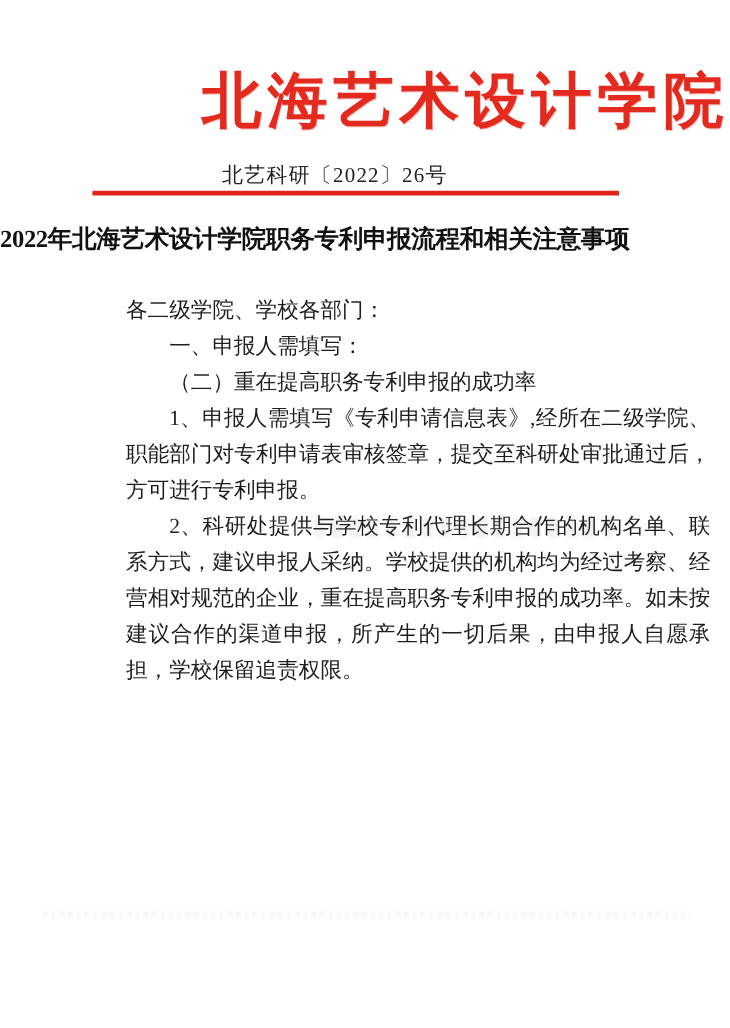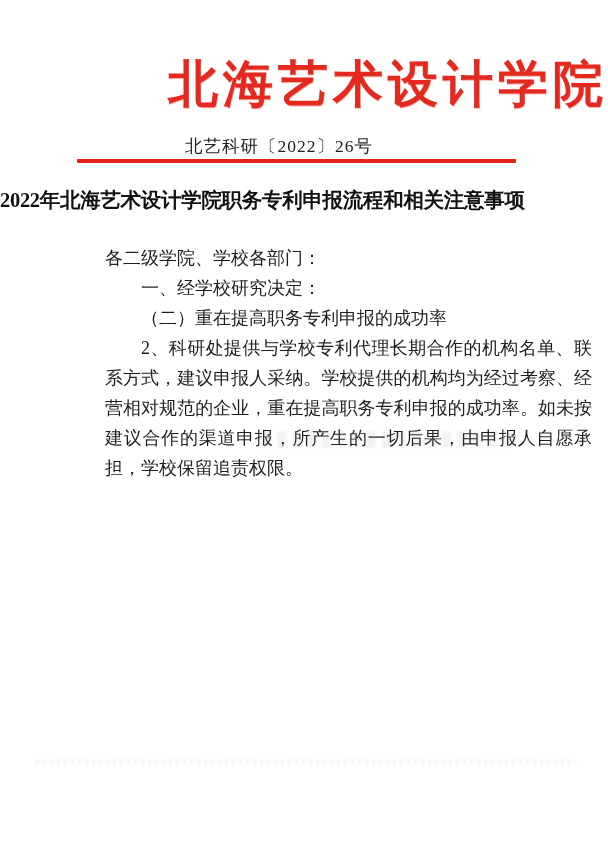--- a/index.html
+++ b/index.html
@@ -83,22 +83,23 @@
   <div class="letterhead">北海艺术设计学院</div>
 
   <div class="doc-number">北艺科研〔2022〕26号</div>
 
   <div class="red-rule"></div>
 
   <h1 class="doc-title">2022年北海艺术设计学院职务专利申报流程和相关注意事项</h1>
 
   <div class="body-text">
     <p class="salutation">各二级学院、学校各部门：</p>
-    <p>一、经学校研究决定：</p>
+    <p>一、申报人需填写：</p>
     <p>（二）重在提高职务专利申报的成功率</p>
+    <p>1、申报人需填写《专利申请信息表》,经所在二级学院、职能部门对专利申请表审核签章，提交至科研处审批通过后，方可进行专利申报。</p>
     <p>2、科研处提供与学校专利代理长期合作的机构名单、联系方式，建议申报人采纳。学校提供的机构均为经过考察、经营相对规范的企业，重在提高职务专利申报的成功率。如未按建议合作的渠道申报，所产生的一切后果，由申报人自愿承担，学校保留追责权限。</p>
   </div>
 
   <div class="ghost ghost-mid"></div>
 
   <div class="ghost ghost-bottom"></div>
 
 </div>
 
 </body></html>

